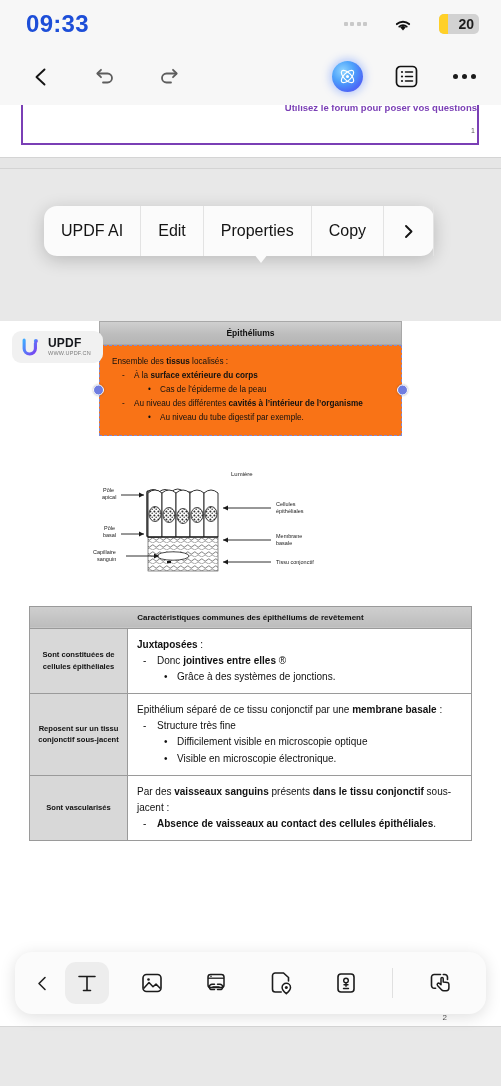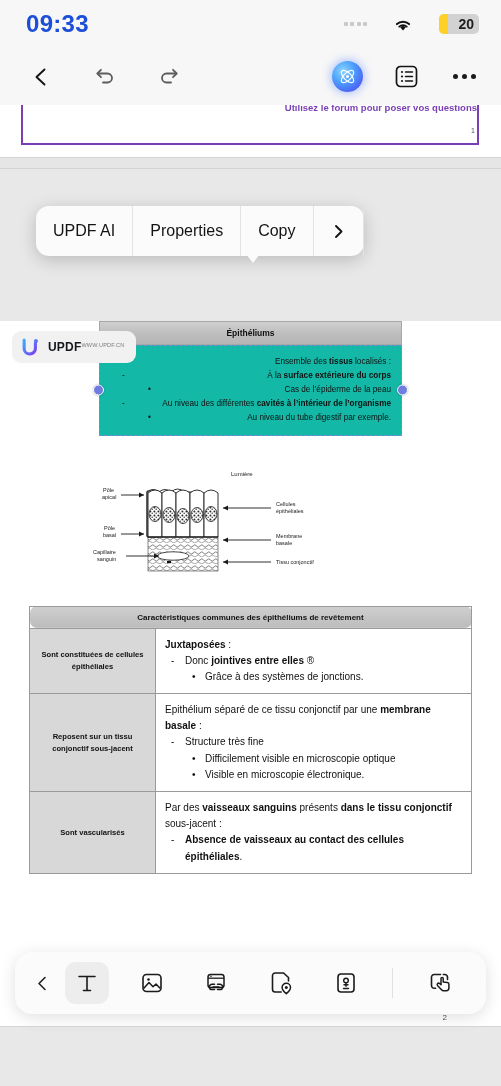--- a/index.html
+++ b/index.html
@@ -68,38 +68,38 @@
   .p1-num{ position:absolute; right:26px; top:22px; font-size:7px; color:#555;}
 
   
   .page2{ padding:0 0 20px; position:relative; min-height:715px;}
   .updf-badge{
     position:absolute; left:12px; top:10px;
     background:#f1f1f1; border-radius:9px; padding:5px 12px 5px 8px;
     display:flex; align-items:center; gap:6px; z-index:3;
   }
   .updf-logo{ width:22px;height:22px; display:flex;align-items:center;justify-content:center;}
-  .updf-txt{ display:flex; line-height:1;}
+  .updf-txt{ display:flex; flex-direction:column; line-height:1;}
   .updf-name{ font-size:12px; font-weight:700; color:#15171c; letter-spacing:.2px;}
   .updf-url{ font-size:5.5px; color:#7b7b7b; margin-top:2px; letter-spacing:.2px;}
 
   
   .titlebar{
     margin:152px auto 0; width:303px; height:24px;
     background:linear-gradient(180deg,#cfcfcf 0%, #bdbdbd 55%, #b5b5b5 100%);
     border:1px solid #a8a8a8;
     display:flex; align-items:center; justify-content:center;
   }
   .titlebar span{ font-size:8.5px; font-weight:700; color:#111;}
 
   
   .sel-wrap{ position:relative; width:303px; margin:0 auto;}
   .selbox{
-    border:1.4px dashed #7d8bd6; background:#14b8a6;
-    padding:9px 10px 9px 12px; min-height:82px;text-align:right;
+    border:1.4px dashed #7d8bd6; background:#f97316;
+    padding:9px 10px 9px 12px; min-height:82px;
   }
   .selbox p{ font-size:8.2px; color:#111; line-height:1.72; white-space:nowrap;}
   .ind1{ padding-left:22px; position:relative;}
   .ind1:before{ content:"-"; position:absolute; left:10px;}
   .ind2{ padding-left:48px; position:relative;}
   .ind2:before{ content:"\2022"; position:absolute; left:36px;}
   .handle{
     position:absolute; width:11px;height:11px;border-radius:50%;
     background:#6f7de0; border:1.5px solid #fff; top:50%; transform:translateY(-50%);
     box-shadow:0 0 2px rgba(0,0,0,.3);
@@ -108,36 +108,36 @@
 
   
   .diagram{ width:340px; margin:30px auto 0; position:relative; height:118px;}
   .diagram svg{ display:block;}
 
   
   .tbl{ width:443px; margin:22px auto 0; border-collapse:collapse; border:1px solid #999; background:#fff;}
   .tbl td{ border:1px solid #9a9a9a; vertical-align:middle;}
   .tbl .thead td{
     background:linear-gradient(180deg,#cfcfcf,#bcbcbc);
-    text-align:center; font-size:8px; font-weight:700; color:#111; padding:6px 0;border-radius:7px;
+    text-align:center; font-size:8px; font-weight:700; color:#111; padding:6px 0;
   }
   .tbl .lab{
-    background:#d8d8d8; width:126px; text-align:center;
+    background:#d8d8d8; width:98px; text-align:center;
     font-size:7.6px; font-weight:700; color:#111; padding:8px 6px; line-height:1.5;
   }
   .tbl .cont{ padding:8px 9px; font-size:10px; color:#111; line-height:1.62;}
   .tbl .cont .d{ padding-left:20px; position:relative;}
   .tbl .cont .d:before{ content:"-"; position:absolute; left:6px;}
   .tbl .cont .b{ padding-left:40px; position:relative;}
   .tbl .cont .b:before{ content:"\2022"; position:absolute; left:27px;}
   .pagenum{ position:absolute; right:54px; bottom:14px; font-size:8px; color:#555;}
 
   
   .ctxmenu{
-    position:absolute; left:36px; top:206px; z-index:40;
+    position:absolute; left:44px; top:206px; z-index:40;
     background:#fbfbfb; border-radius:13px;
     box-shadow:0 4px 18px rgba(0,0,0,.2);
     display:flex; align-items:stretch; height:50px;
   }
   .ctxmenu .mi{
     display:flex; align-items:center; justify-content:center;
     padding:0 17px; font-size:16px; color:#141414; cursor:pointer;
     border-right:1px solid #e3e3e3; white-space:nowrap;
   }
   .ctxmenu .mi:last-child{ border-right:none; padding:0 13px;}
@@ -394,20 +394,21 @@
     <div class="pagenum">2</div>
   </div>
 
   <div class="page-gap"></div>
 
   <div class="sheet"></div>
 </div>
 
 <div class="ctxmenu" id="ctxmenu">
     <div class="mi">UPDF AI</div>
+    <div class="mi">Edit</div>
     <div class="mi">Properties</div>
     <div class="mi">Copy</div>
     <div class="mi">
       <svg width="15" height="15" viewBox="0 0 15 15">
         <path d="M5 2l5.5 5.5L5 13" stroke="#141414" stroke-width="1.9" fill="none" stroke-linecap="round" stroke-linejoin="round"></path>
       </svg>
     </div>
     <span class="ctx-caret"></span>
   </div>
 

